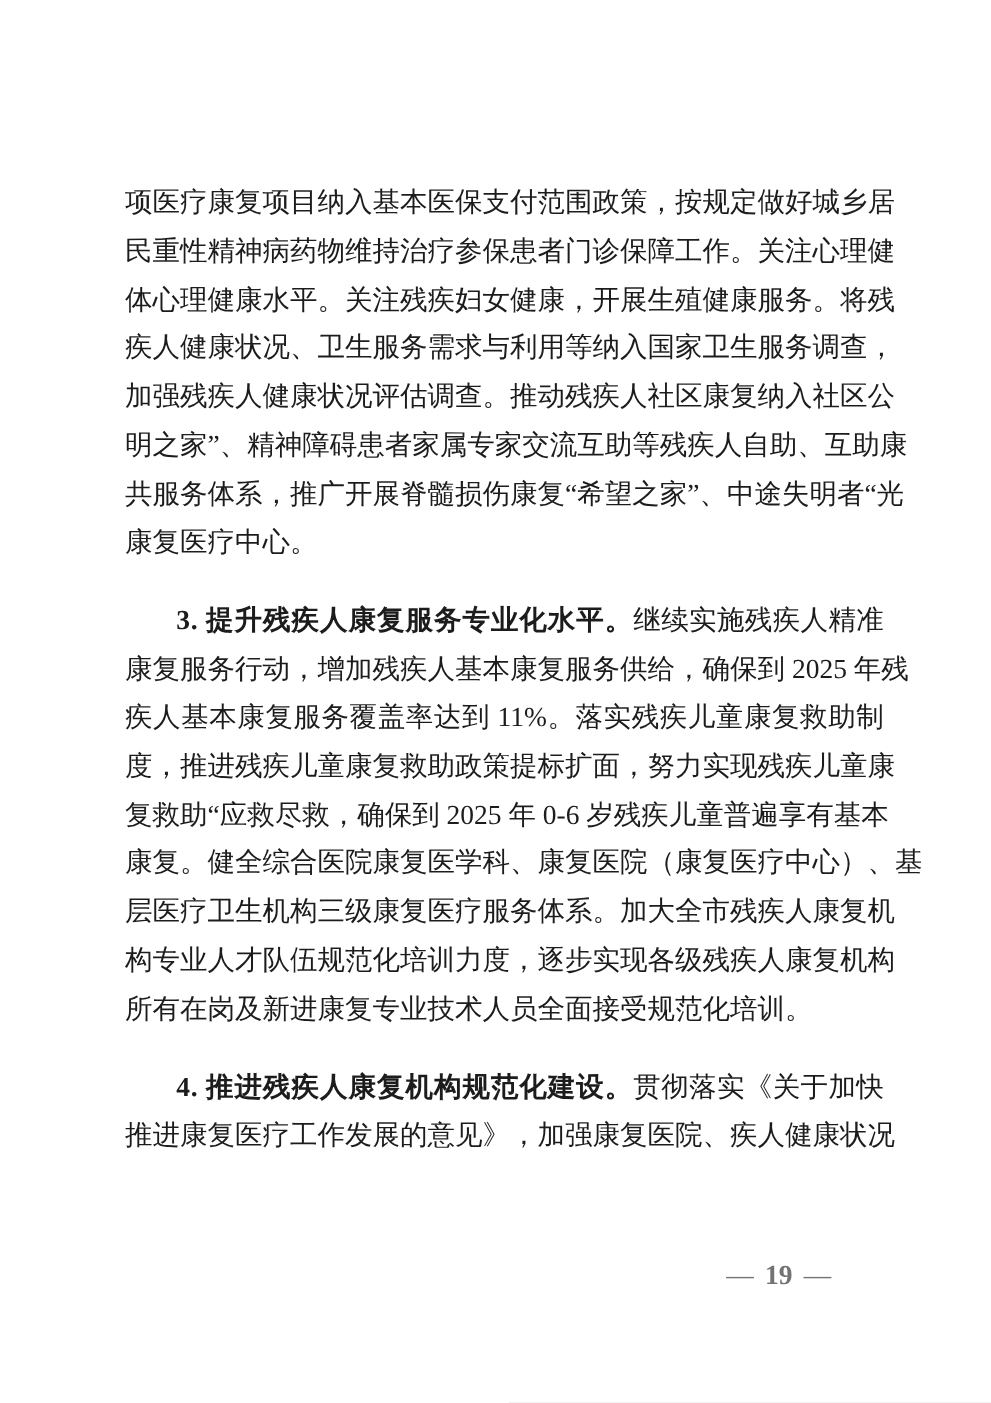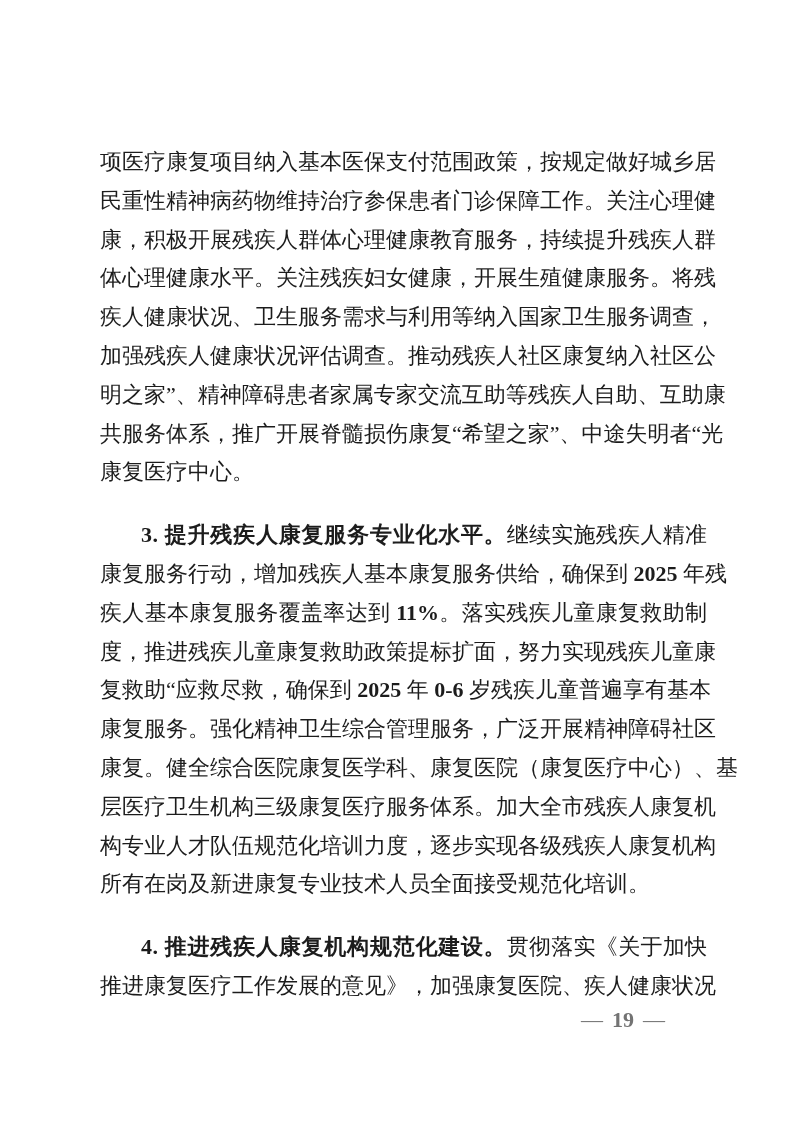--- a/index.html
+++ b/index.html
@@ -37,21 +37,21 @@
   }
   .line.indent {
     text-indent: 41px;
     margin-top: 24px;
   }
   .bold {
     font-weight: bold;
     letter-spacing: 0.5px;
   }
   .num {
-    font-weight: bold;
+    font-weight: normal;
     font-family: "Liberation Serif", "DejaVu Serif", serif;
   }
   .page-number {
     position: absolute;
     top: 1006px;
     left: 100px;
     width: 607px;
     box-sizing: border-box;
     padding-right: 42px;
     text-align: right;
@@ -69,33 +69,31 @@
 </style>
 </head>
 <body>
 
 <div class="page">
 
   <div class="document-body">
 
   <div class="line"><span>项医疗康复项目纳入基本医保支付范围政策，按规定做好城乡居</span></div>
       <div class="line"><span>民重性精神病药物维持治疗参保患者门诊保障工作。关注心理健</span></div>
-      <div class="line"><span>康，积极开展残疾人群体心理健康教育服务，持续提升残疾人群</span></div>
       <div class="line"><span>体心理健康水平。关注残疾妇女健康，开展生殖健康服务。将残</span></div>
       <div class="line"><span>疾人健康状况、卫生服务需求与利用等纳入国家卫生服务调查，</span></div>
       <div class="line"><span>加强残疾人健康状况评估调查。推动残疾人社区康复纳入社区公</span></div>
       <div class="line"><span>明之家”、精神障碍患者家属专家交流互助等残疾人自助、互助康</span></div>
       <div class="line"><span>共服务体系，推广开展脊髓损伤康复“希望之家”、中途失明者“光</span></div>
       <div class="line last"><span>康复医疗中心。</span></div>
       <div class="line indent"><span class="bold">3. 提升残疾人康复服务专业化水平。</span><span>继续实施残疾人精准</span></div>
       <div class="line"><span>康复服务行动，增加残疾人基本康复服务供给，确保到 </span><span class="num">2025</span><span> 年残</span></div>
       <div class="line"><span>疾人基本康复服务覆盖率达到 </span><span class="num">11%</span><span>。落实残疾儿童康复救助制</span></div>
       <div class="line"><span>度，推进残疾儿童康复救助政策提标扩面，努力实现残疾儿童康</span></div>
       <div class="line"><span>复救助“应救尽救，确保到 </span><span class="num">2025</span><span> 年 </span><span class="num">0-6</span><span> 岁残疾儿童普遍享有基本</span></div>
-      <div class="line"><span>康复服务。强化精神卫生综合管理服务，广泛开展精神障碍社区</span></div>
       <div class="line"><span>康复。健全综合医院康复医学科、康复医院（康复医疗中心）、基</span></div>
       <div class="line"><span>层医疗卫生机构三级康复医疗服务体系。加大全市残疾人康复机</span></div>
       <div class="line"><span>构专业人才队伍规范化培训力度，逐步实现各级残疾人康复机构</span></div>
       <div class="line last"><span>所有在岗及新进康复专业技术人员全面接受规范化培训。</span></div>
       <div class="line indent"><span class="bold">4. 推进残疾人康复机构规范化建设。</span><span>贯彻落实《关于加快</span></div>
       <div class="line"><span>推进康复医疗工作发展的意见》，加强康复医院、疾人健康状况</span></div>
     </div>
 
   <div class="page-number">
     <span class="dash">—</span><span class="num-val">19</span><span class="dash">—</span>

